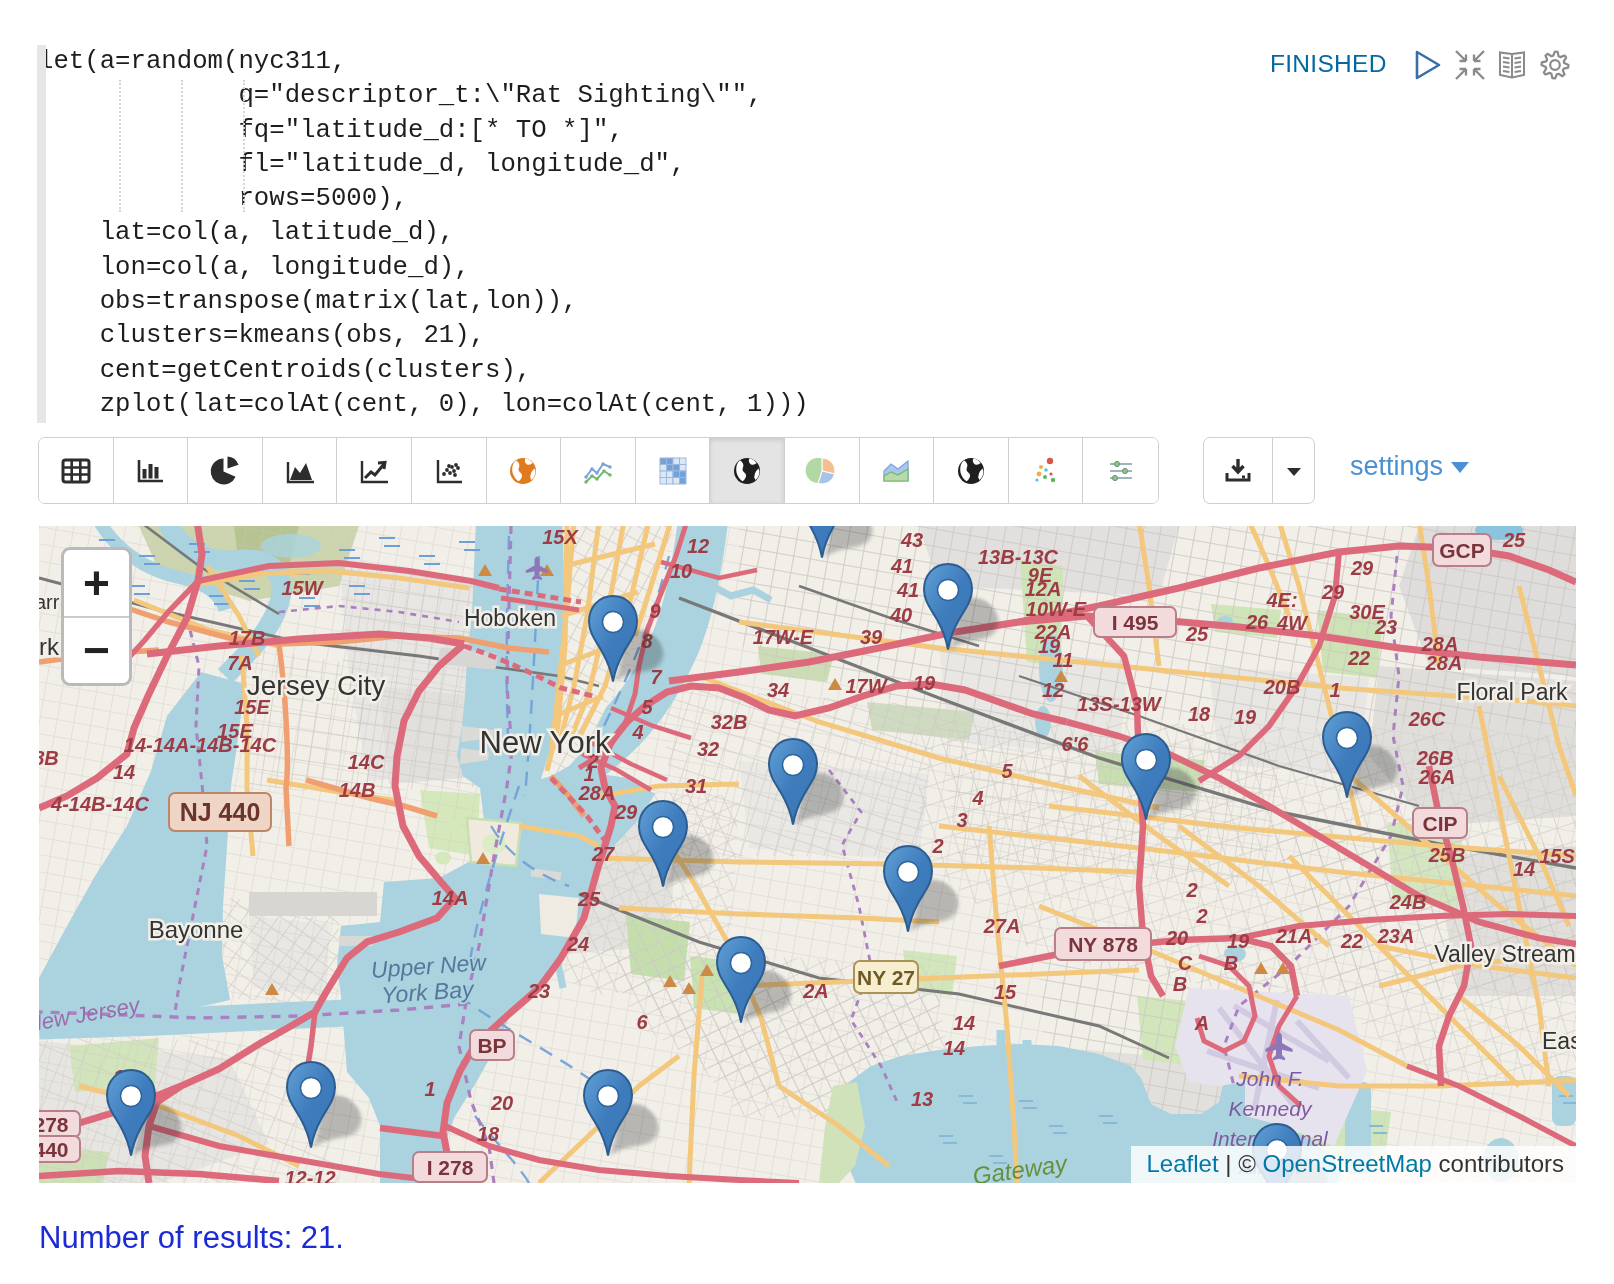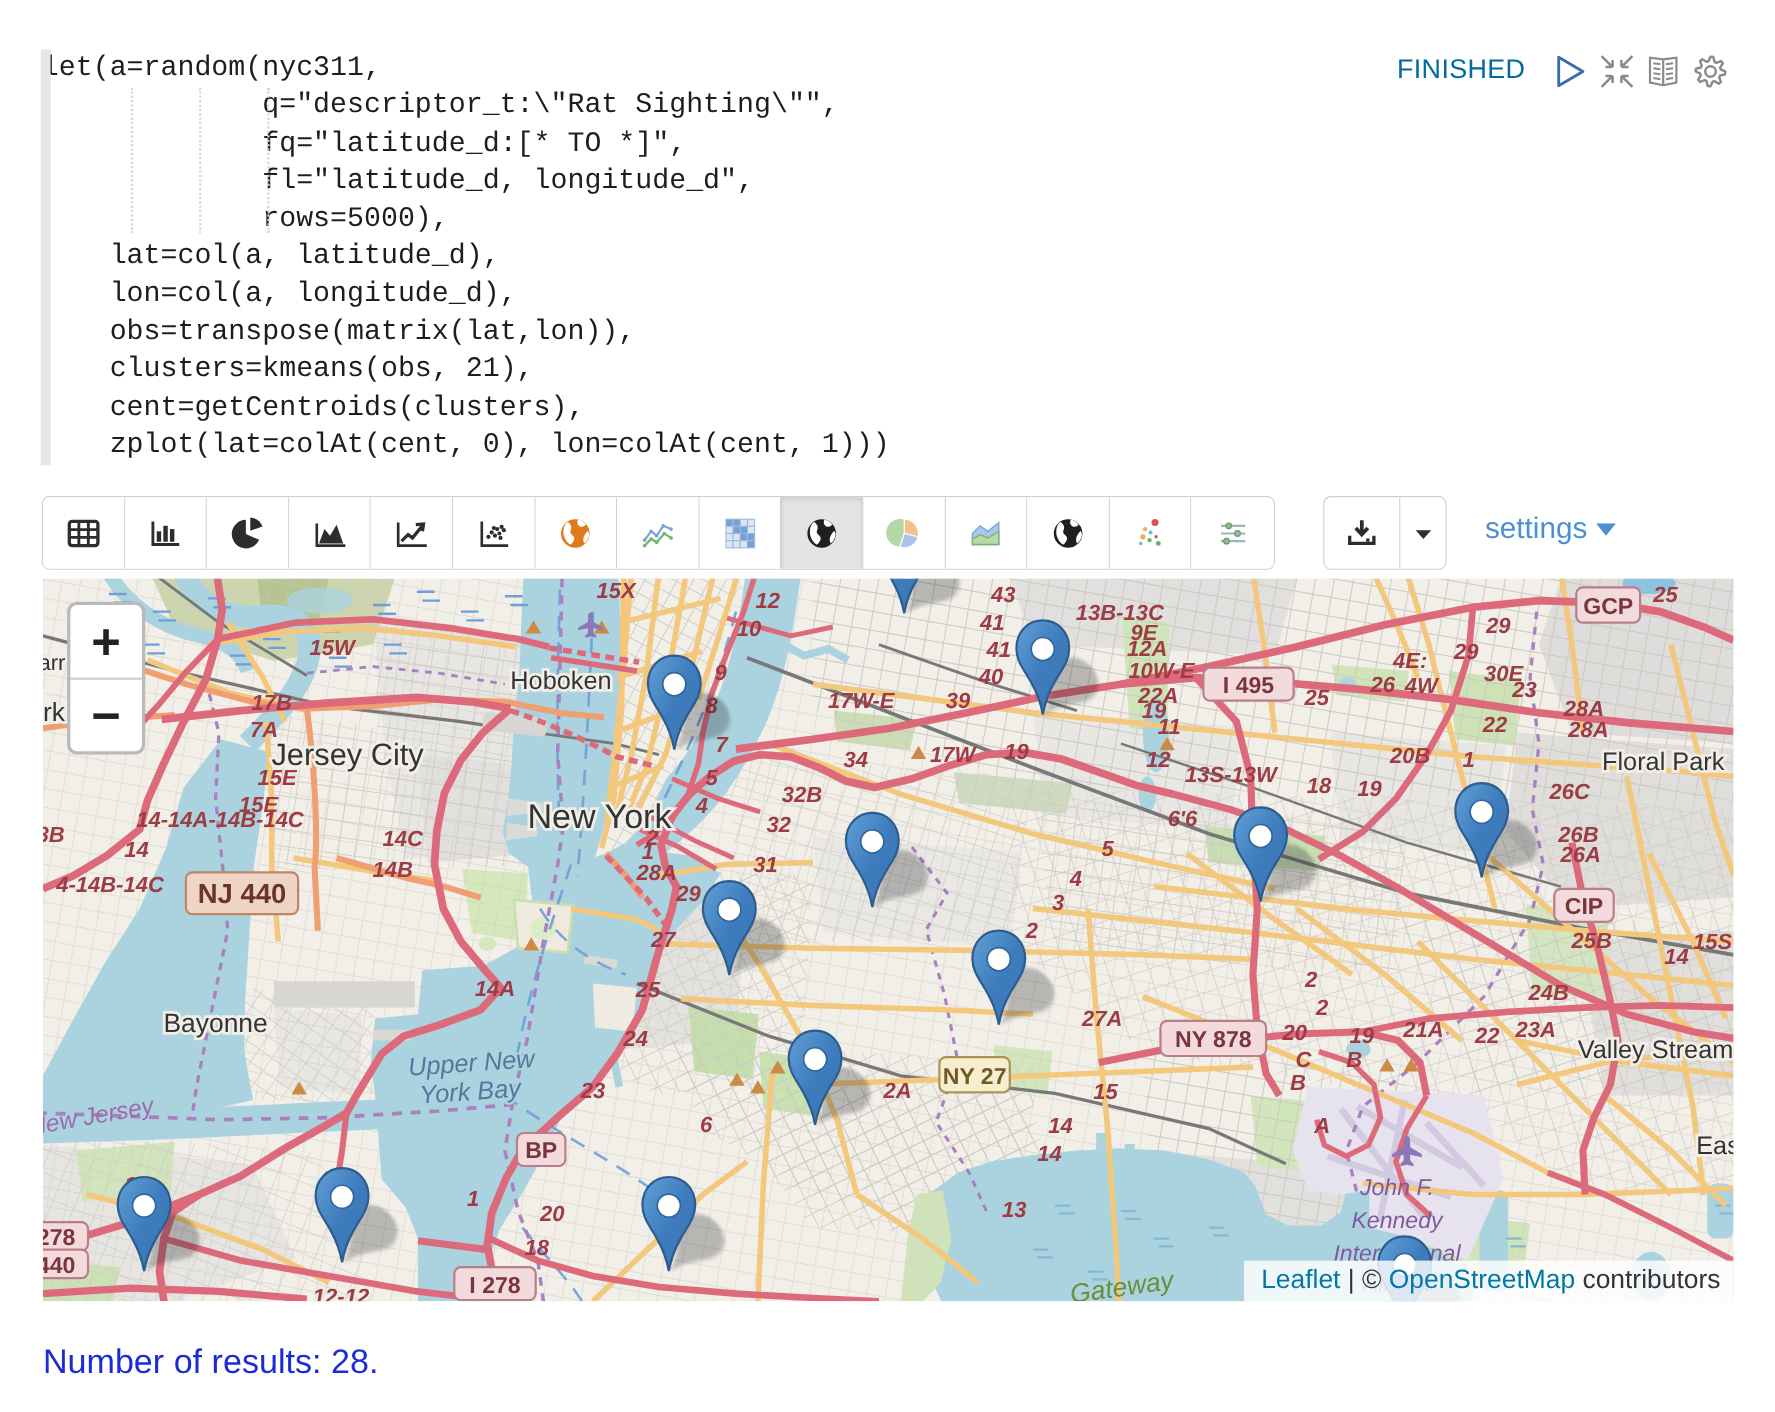--- a/index.html
+++ b/index.html
@@ -2,21 +2,21 @@
 <html><head><meta charset="utf-8">
 <style>
 * { margin:0; padding:0; box-sizing:border-box; }
 body { width:1614px; height:1284px; background:#fff; font-family:"Liberation Sans", sans-serif; position:relative; overflow:hidden; }
 .codewrap { position:absolute; left:37px; top:45px; }
 .codebar { position:absolute; left:0; top:0; width:9px; height:378px; background:#e6e6e6; }
 pre.code { margin-left:1px; font-family:"Liberation Mono", monospace; font-size:25.7px; line-height:34.3px; color:#1d1d1d; }
 .guide { position:absolute; top:80px; height:132px; border-left:2px dotted #d5d5d5; }
 .status { position:absolute; top:50px; color:#0369a1; font-size:24.5px; letter-spacing:0.3px; }
 .sicon { position:absolute; }
-.toolbar { position:absolute; left:38px; top:437px; height:67px;margin-top:14px; }
+.toolbar { position:absolute; left:38px; top:437px; height:67px; }
 .tgroup { display:inline-flex; border:1px solid #cfcfcf; border-radius:7px; background:#fff; overflow:hidden; vertical-align:top; }
 .tbtn { width:74.6px; height:65px; display:flex; align-items:center; justify-content:center; border-right:1px solid #cfcfcf; background:#fff; }
 .tbtn:last-child { border-right:none; }
 .tbtn.sel { background:#e4e4e4; box-shadow:inset 0 2px 5px rgba(0,0,0,.12); }
 .dlgroup { position:absolute; left:1165px; top:0; display:inline-flex; border:1px solid #cfcfcf; border-radius:7px; background:#fff; overflow:hidden; }
 .dbtn { height:65px; display:flex; align-items:center; justify-content:center; }
 .settings { position:absolute; left:1312px; top:14px; color:#4a90d2; font-size:27px; white-space:nowrap; }
 .settings .car { display:inline-block; width:0; height:0; border-left:9px solid transparent; border-right:9px solid transparent; border-top:11px solid #4a90d2; margin-left:8px; vertical-align:middle; }
 .map { position:absolute; left:39px; top:526px; width:1537px; height:657px; overflow:hidden; background:#f2efe8; }
 .zoomctl { position:absolute; left:22px; top:21px; width:71px; height:139px; background:#fff; border:3px solid rgba(140,140,140,.6); border-radius:9px; z-index:20; }
@@ -756,12 +756,12 @@
         <circle cx="26" cy="27" r="10.5" fill="#fff" stroke="#2e659c" stroke-width="1.5"></circle>
       </g>
     </svg>
 <div class="zoomctl">
       <div class="zi">+</div>
       <div class="zline"></div>
       <div class="zi" style="height:64px">−</div>
     </div>
 <div class="attrib"><a>Leaflet</a> | © <a>OpenStreetMap</a> contributors</div>
 </div>
-<div class="results">Number of results: 28.</div>
+<div class="results">Number of results: 21.</div>
 </body></html>

